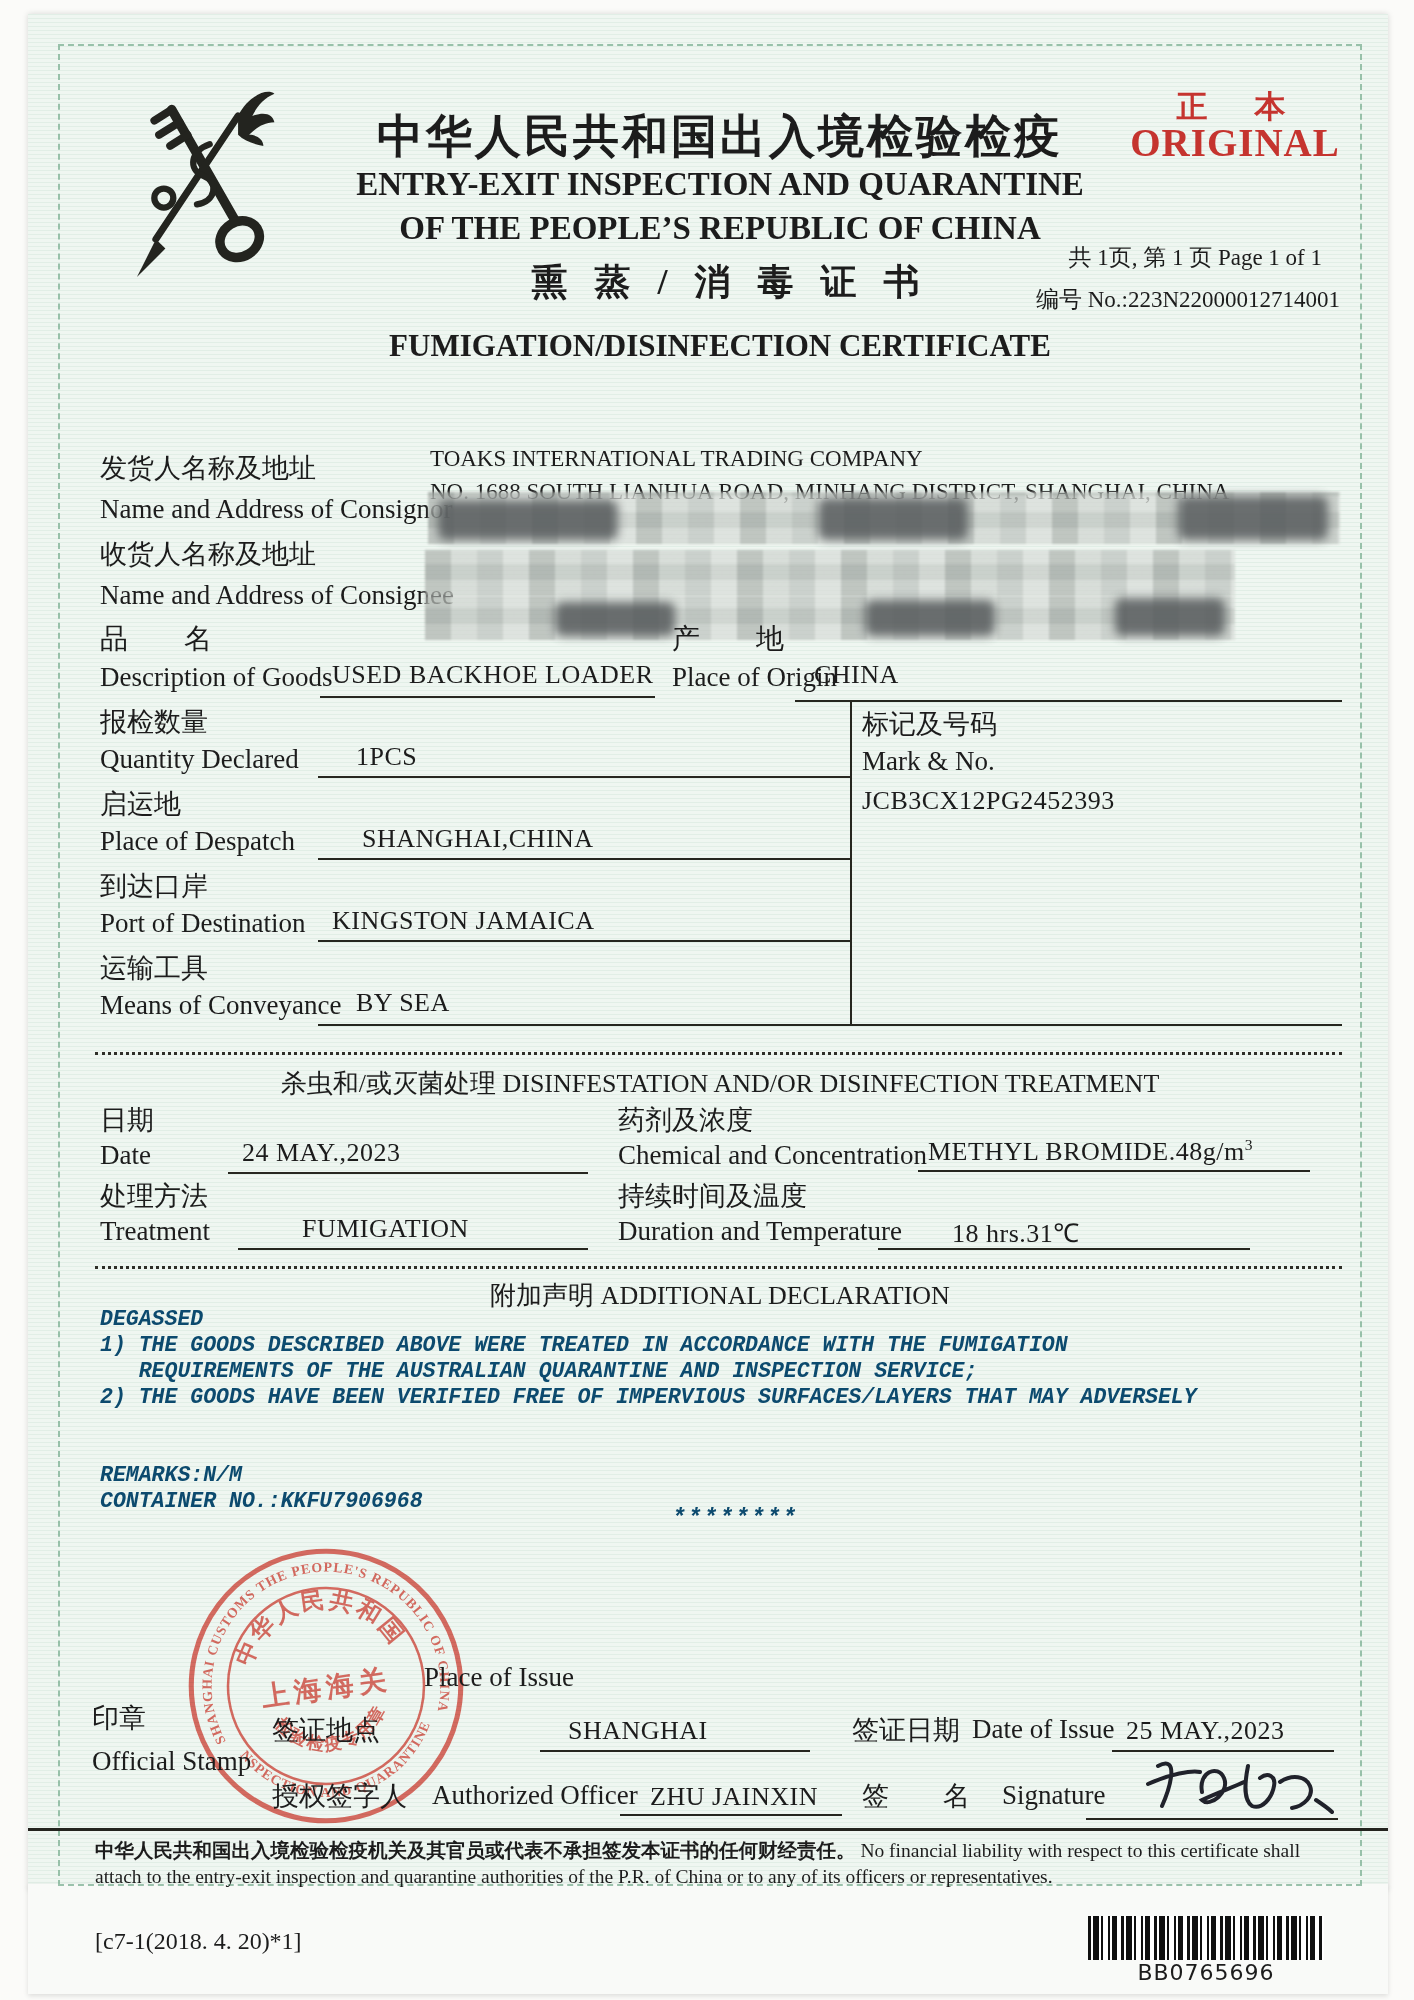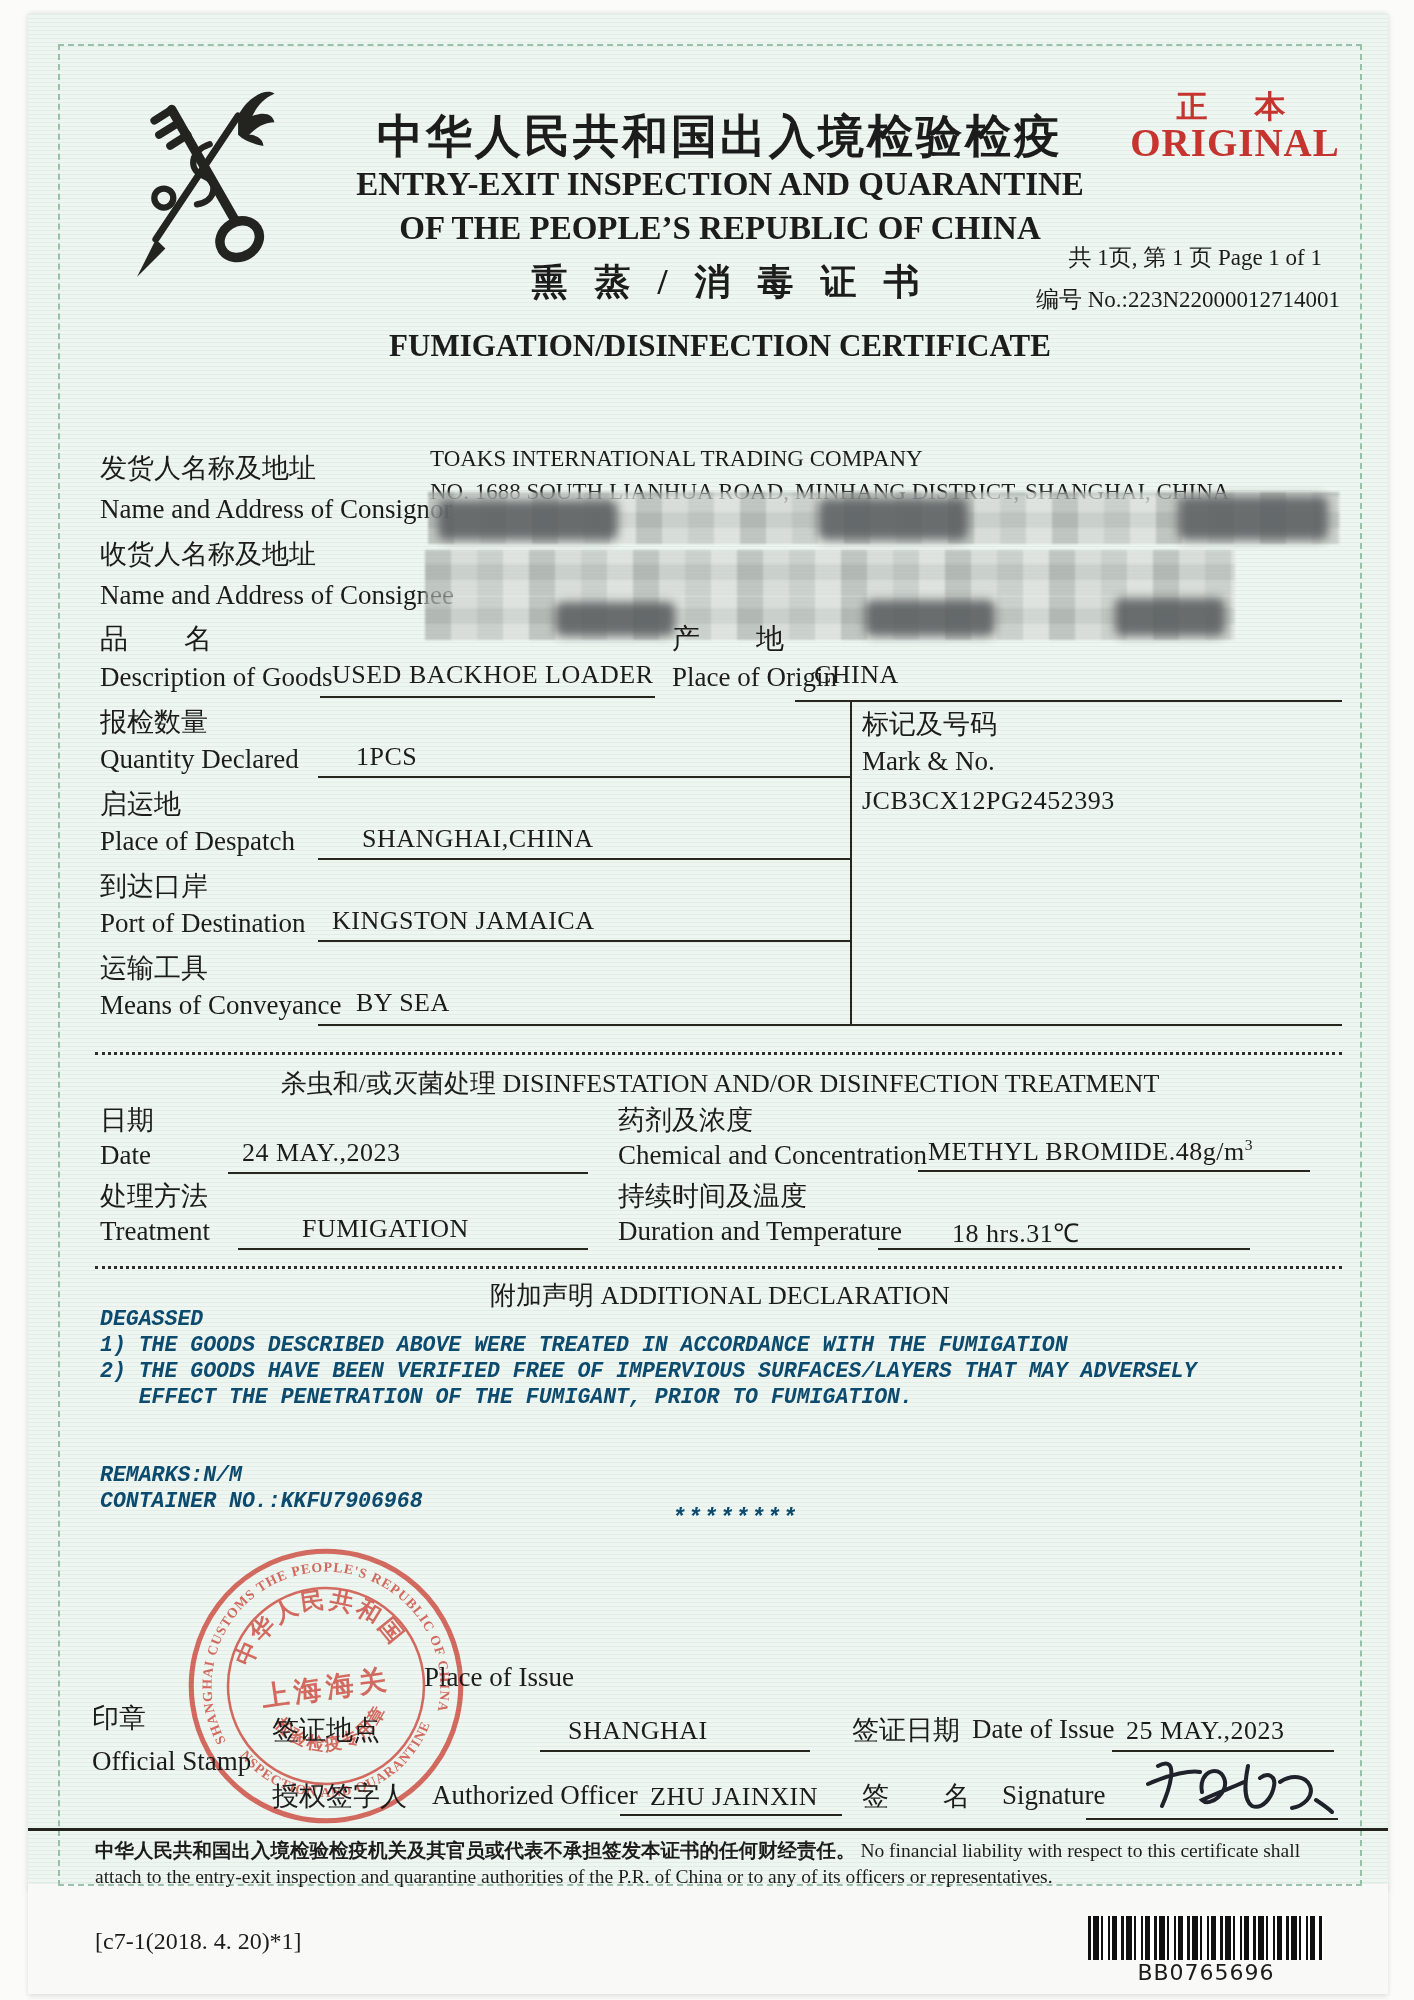--- a/index.html
+++ b/index.html
@@ -148,22 +148,22 @@
 <div class="abs en lbl" style="left:618px;top:1216px;">Duration and Temperature</div>
 <div class="abs en val" style="left:952px;top:1214px;">18 hrs.31℃</div>
 <div class="hline" style="left:878px;top:1248px;width:372px;"></div>
 
 <div class="dotl" style="left:95px;top:1266px;width:1247px;"></div>
 <div class="abs cn center" style="left:140px;top:1278px;width:1160px;font-size:26px;">附加声明 ADDITIONAL DECLARATION</div>
 
 <div class="abs mono" style="left:100px;top:1306px;">
   <div class="declline">DEGASSED</div>
   <div class="declline">1) THE GOODS DESCRIBED ABOVE WERE TREATED IN ACCORDANCE WITH THE FUMIGATION</div>
+  <div class="declline">   REQUIREMENTS OF THE AUSTRALIAN QUARANTINE AND INSPECTION SERVICE;</div>
   <div class="declline">2) THE GOODS HAVE BEEN VERIFIED FREE OF IMPERVIOUS SURFACES/LAYERS THAT MAY ADVERSELY</div>
-  <div class="declline">   EFFECT THE PENETRATION OF THE FUMIGANT, PRIOR TO FUMIGATION.</div>
 </div>
 
 <div class="abs mono declline" style="left:100px;top:1462px;">REMARKS:N/M</div>
 <div class="abs mono declline" style="left:100px;top:1488px;">CONTAINER NO.:KKFU7906968</div>
 <div class="abs mono" style="left:672px;top:1506px;font-size:23px;letter-spacing:2px;">********</div>
 
 <svg class="abs" style="left:178px;top:1538px;width:296px;height:296px;opacity:.88;mix-blend-mode:multiply;transform:rotate(-8deg);" viewBox="0 0 290 290">
   <defs>
     <path id="arcOuterTop" d="M 48,201 A 112,112 0 1 1 242,201"></path>
     <path id="arcOuterBottom" d="M 51,199 A 108,108 0 0 0 239,199"></path>

